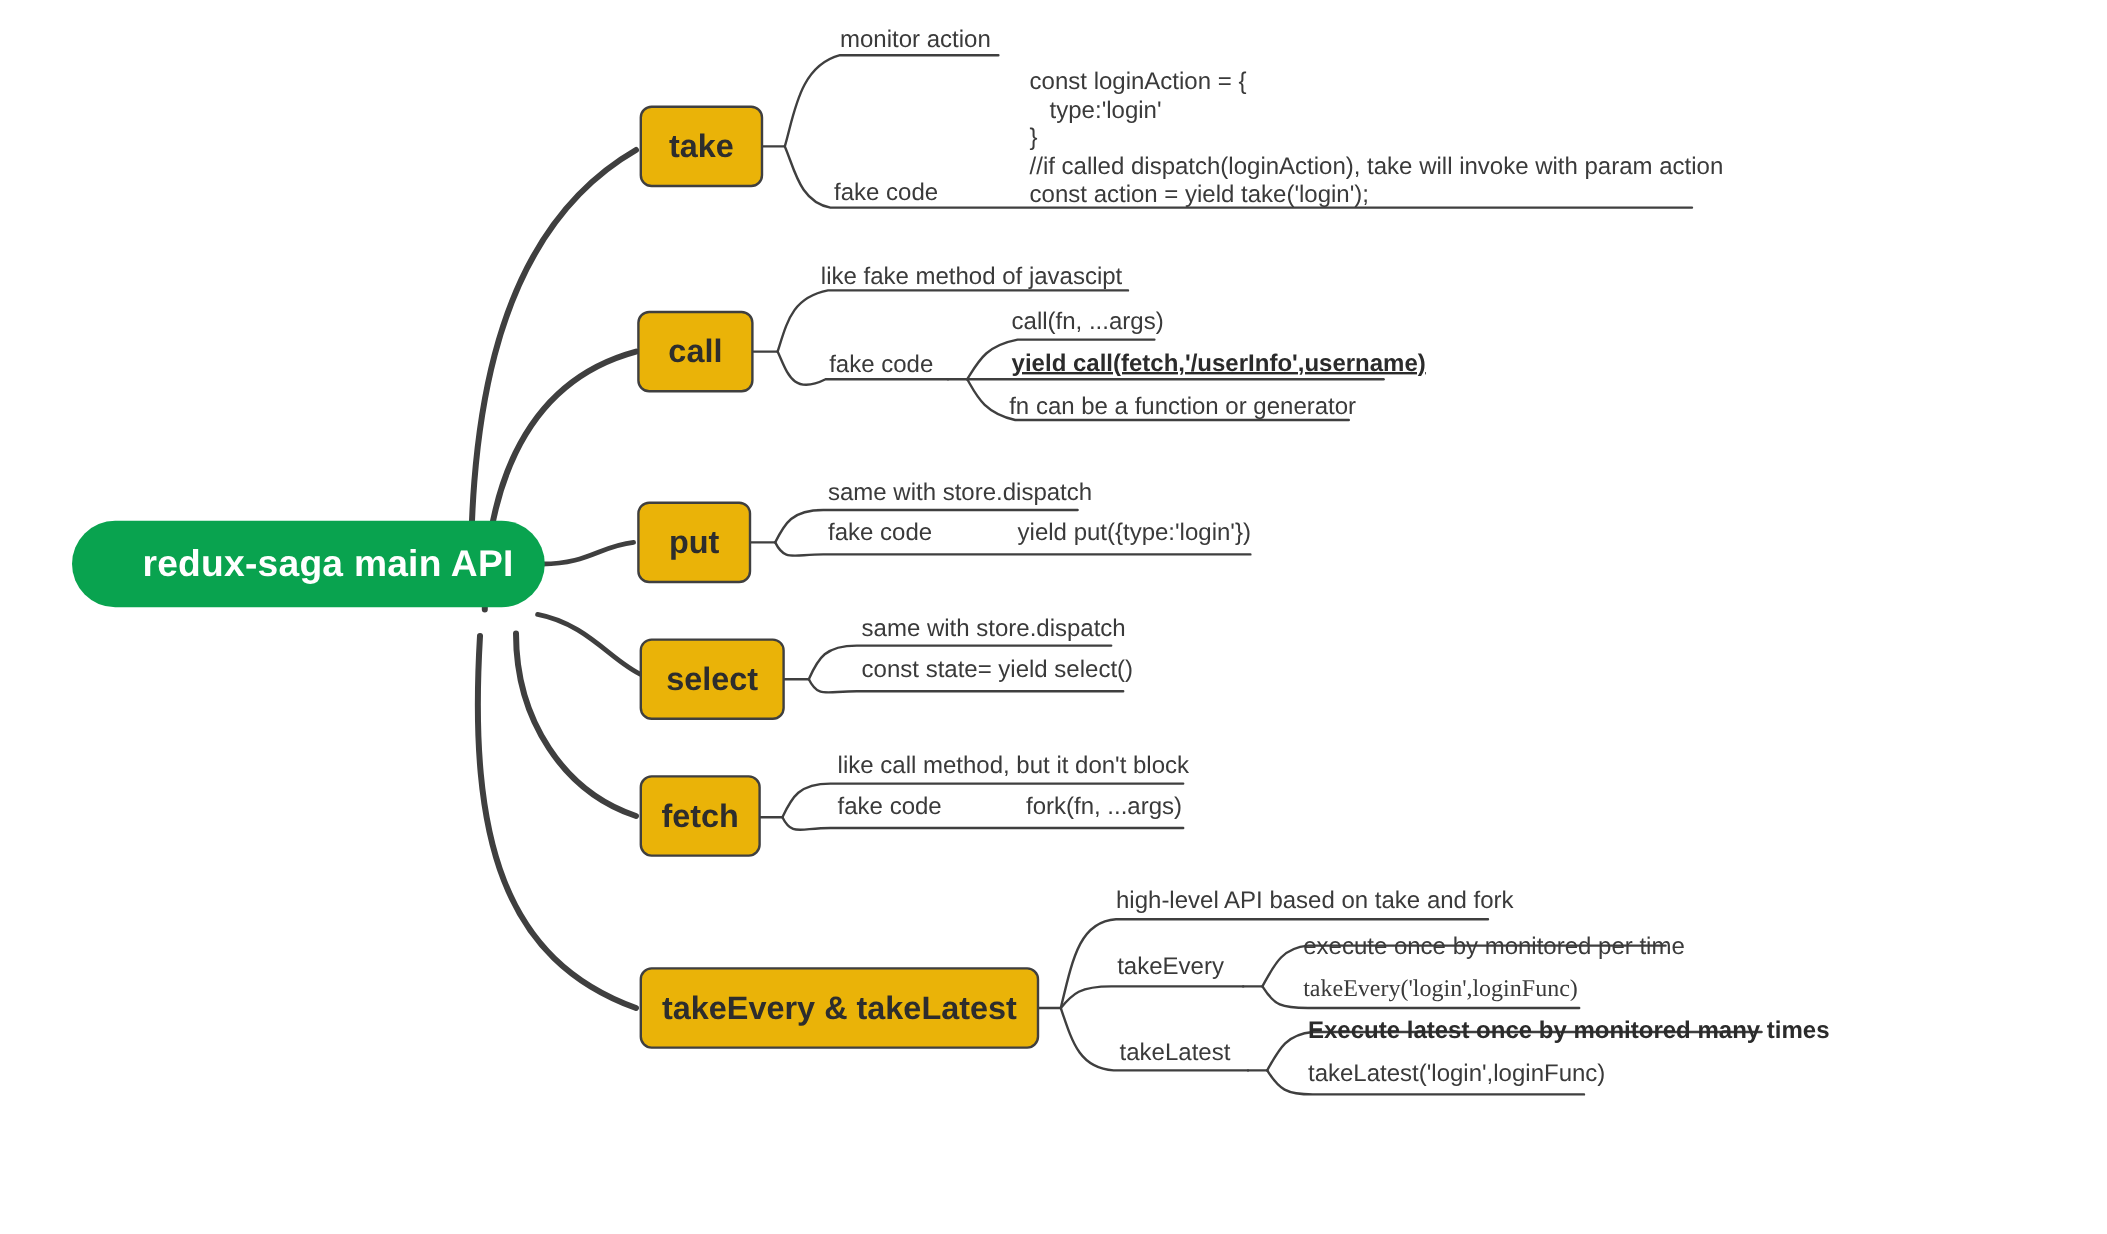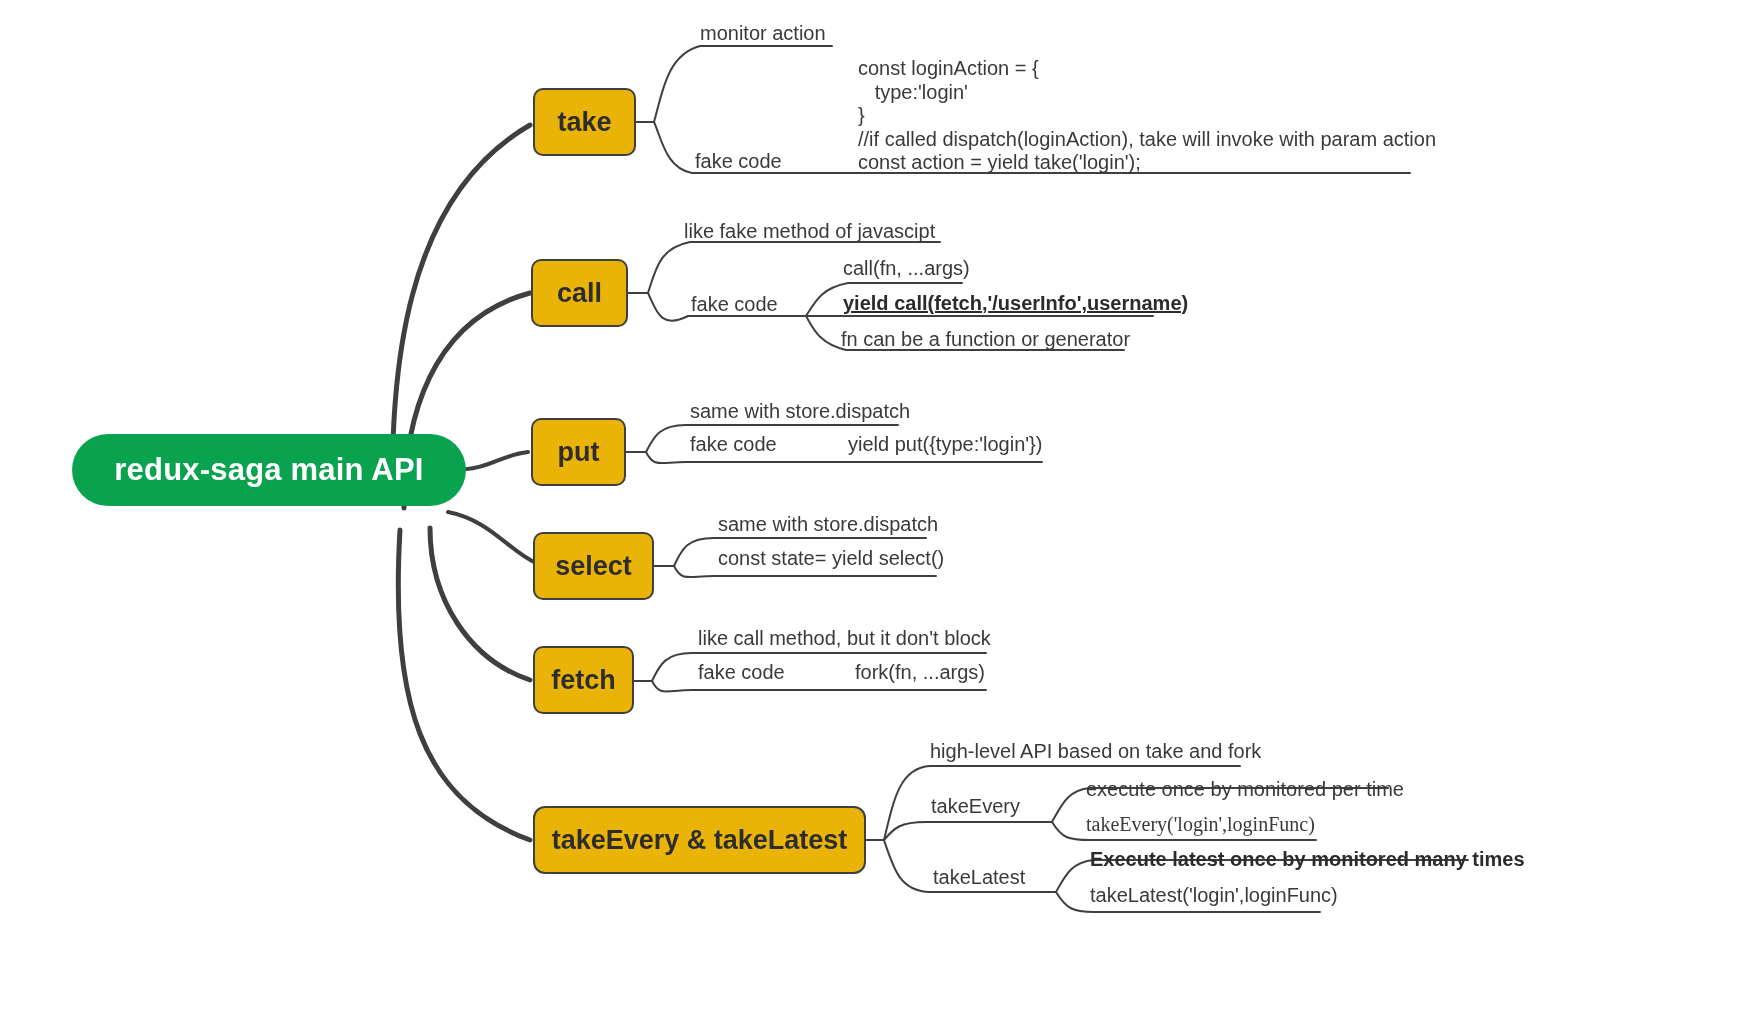--- a/index.html
+++ b/index.html
@@ -105,21 +105,21 @@
 
     <path d="M 1036 822 L 1052 822" stroke-width="2"></path>
     <path d="M 1052 822 C 1062 804 1068 790 1090 788 L 1388 788" stroke-width="2"></path>
     <path d="M 1052 822 C 1062 838 1068 840 1090 840 L 1316 840" stroke-width="2"></path>
 
     <path d="M 1040 892 L 1056 892" stroke-width="2"></path>
     <path d="M 1056 892 C 1066 874 1072 862 1094 860 L 1468 860" stroke-width="2"></path>
     <path d="M 1056 892 C 1066 908 1072 912 1094 912 L 1320 912" stroke-width="2"></path>
   </svg>
 
-  <div class="node root-node" style="left:72px;top:434px;width:394px;height:72px;">
+  <div class="node root-node" style="left:60px;top:434px;width:394px;height:72px;justify-content:flex-end;">
     <span>redux-saga main API</span>
   </div>
 
   <div class="node branch-node" style="left:533px;top:88px;width:103px;height:68px;">
     <span>take</span>
   </div>
   <div class="leaf" style="left:700px;top:22px;">monitor action</div>
   <div class="leaf" style="left:695px;top:150px;">fake code</div>
   <div class="code-block" style="left:858px;top:57px;"><span>const loginAction = {</span>
 <span>   type:'login'</span>
@@ -149,21 +149,21 @@
   <div class="leaf" style="left:718px;top:513px;">same with store.dispatch</div>
   <div class="leaf" style="left:718px;top:547px;">const state= yield select()</div>
 
   <div class="node branch-node" style="left:533px;top:646px;width:101px;height:68px;">
     <span>fetch</span>
   </div>
   <div class="leaf" style="left:698px;top:627px;">like call method, but it don't block</div>
   <div class="leaf" style="left:698px;top:661px;">fake code</div>
   <div class="leaf" style="left:855px;top:661px;">fork(fn, ...args)</div>
 
-  <div class="node branch-node" style="left:533px;top:806px;width:333px;height:68px;border-radius:12px;">
+  <div class="node branch-node" style="left:533px;top:806px;width:333px;height:68px;">
     <span>takeEvery &amp; takeLatest</span>
   </div>
   <div class="leaf" style="left:930px;top:740px;">high-level API based on take and fork</div>
   <div class="leaf" style="left:931px;top:795px;">takeEvery</div>
   <div class="leaf" style="left:933px;top:866px;">takeLatest</div>
   <div class="leaf" style="left:1086px;top:778px;">execute once by monitored per time</div>
   <div class="leaf" style="left:1086px;top:813px;font-family:Liberation Serif, serif;">takeEvery('login',loginFunc)</div>
   <div class="leaf bold" style="left:1090px;top:848px;">Execute latest once by monitored many times</div>
   <div class="leaf" style="left:1090px;top:884px;">takeLatest('login',loginFunc)</div>
 

